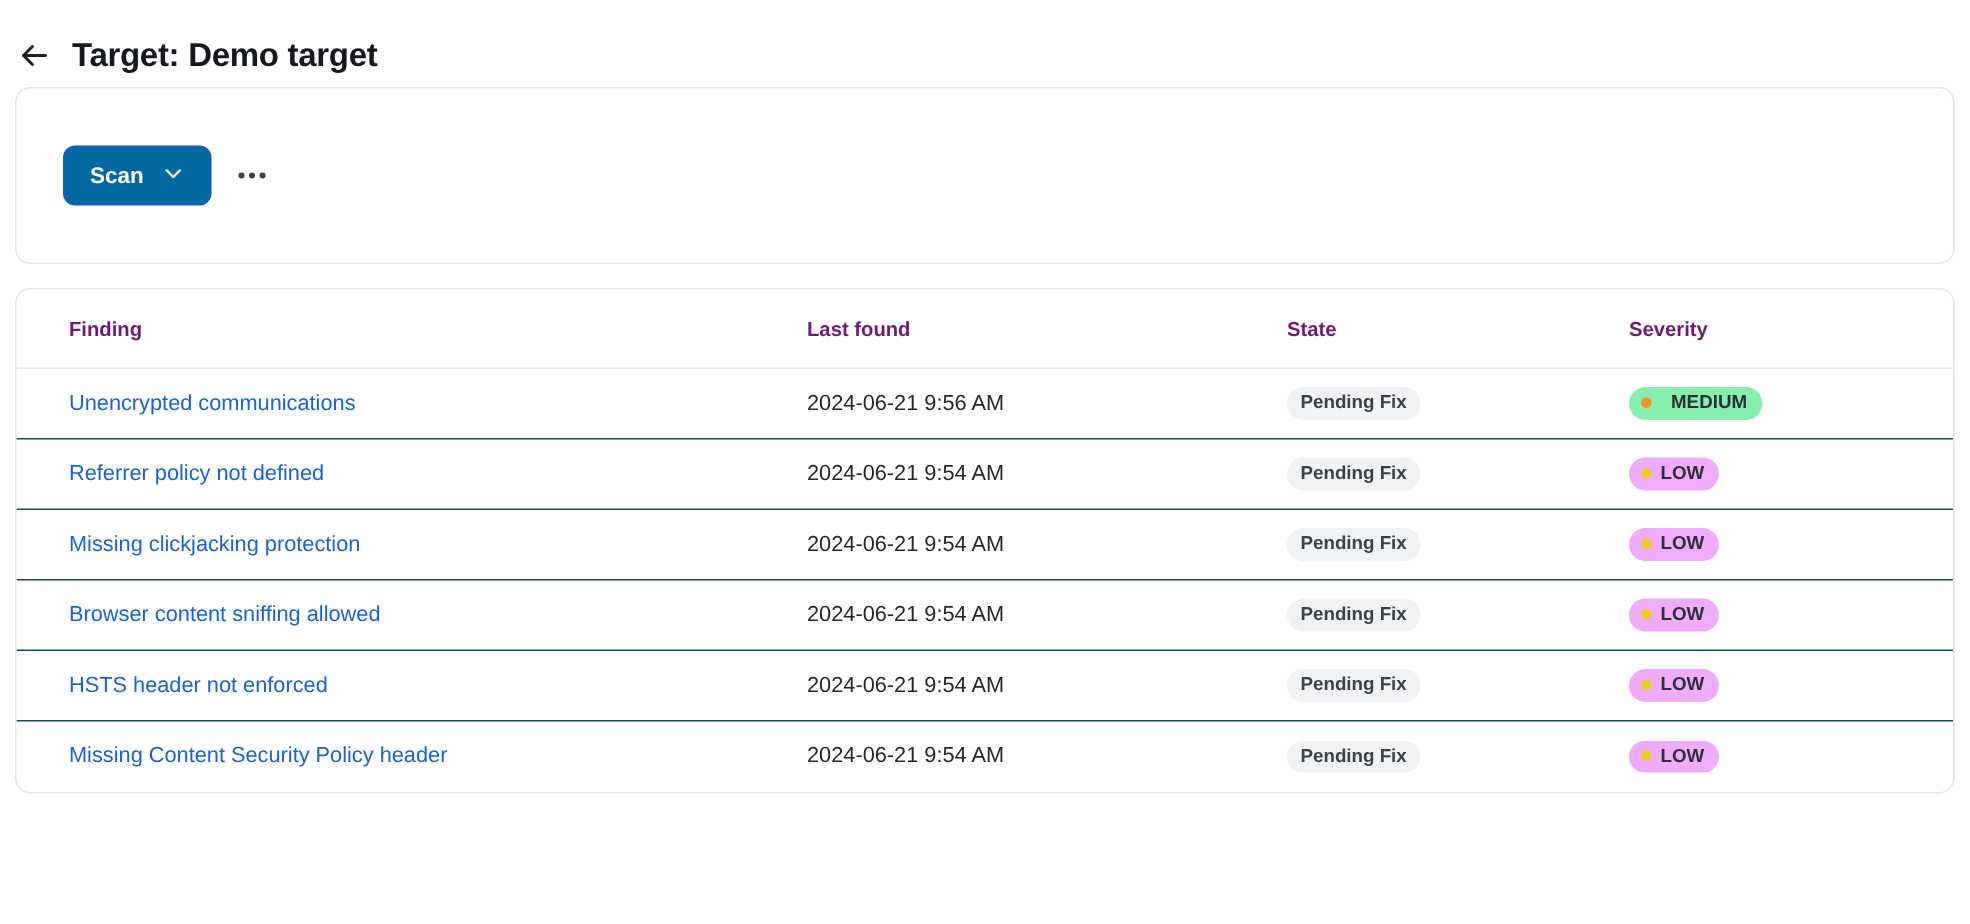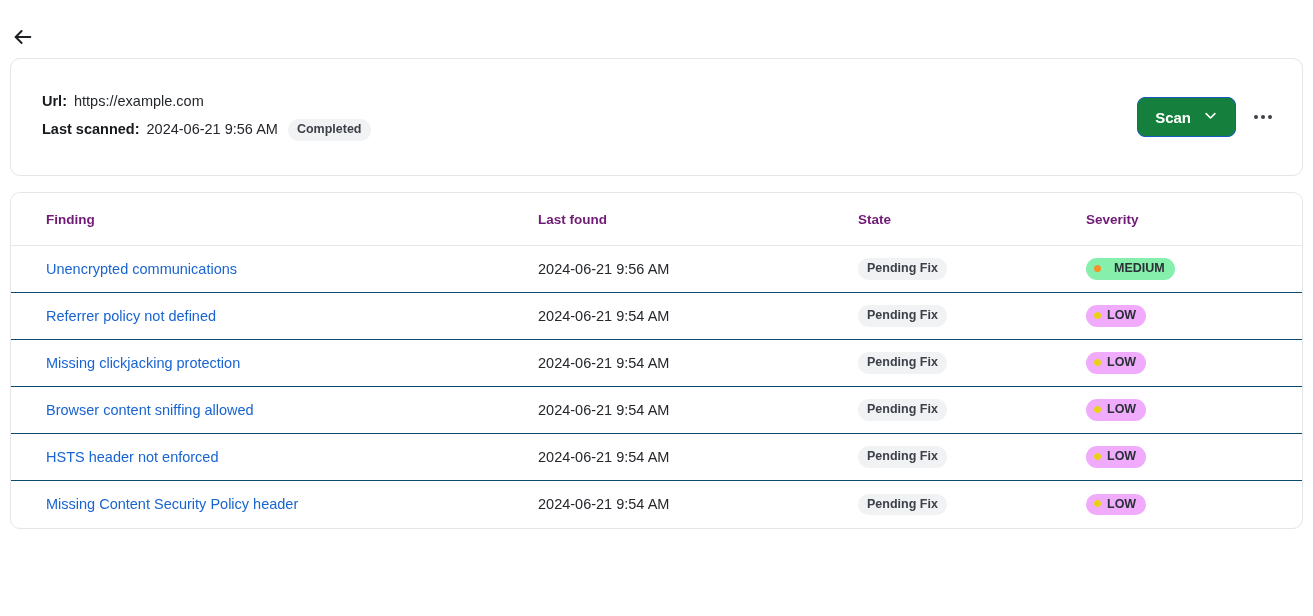--- a/index.html
+++ b/index.html
@@ -86,21 +86,21 @@
     gap: 12px;
     height: 40px;
     padding: 0 17px;
     border-radius: 8px;
     font-size: 15px;
     font-weight: bold;
     cursor: pointer;
     border: 1px solid transparent;
     white-space: nowrap;
   }
-  .btn-primary { background: #15803d; color: #ffffff; border-color: #1559c7; }
+  .btn-primary { background: #0369a1; color: #ffffff; border-color: #1559c7; }
   .btn-secondary { background: #ffffff; color: #1c1f23; border-color: #ced2d8; }
   .chev { display: inline-block; }
   .kebab {
     width: 30px; height: 30px;
     display: flex; align-items: center; justify-content: center;
     gap: 3px;
     cursor: pointer;
     margin-left: -2px;
   }
   .kebab i {
@@ -212,34 +212,24 @@
 </head>
 <body>
 
 <div class="page-header">
   <span class="back-arrow">
     <svg width="22" height="22" viewBox="0 0 24 24" fill="none" stroke="currentColor" stroke-width="2.1" stroke-linecap="round" stroke-linejoin="round">
       <line x1="20" y1="12" x2="4" y2="12"></line>
       <polyline points="10.5,5.5 4,12 10.5,18.5"></polyline>
     </svg>
   </span>
+  <div class="page-title">Target: Demo target</div>
 </div>
 
 <div class="card summary-card">
-  <div class="meta-block">
-    <div class="meta-row">
-      <span class="meta-label">Url:</span>
-      <span class="meta-value">https://example.com</span>
-    </div>
-    <div class="meta-row">
-      <span class="meta-label">Last scanned:</span>
-      <span class="meta-value">2024-06-21 9:56 AM</span>
-      <span class="chip">Completed</span>
-    </div>
-  </div>
 
   <div class="actions">
     <div class="btn btn-primary">
       <span>Scan</span>
       <span class="chev">
         <svg width="15" height="15" viewBox="0 0 24 24" fill="none" stroke="currentColor" stroke-width="2.6" stroke-linecap="round" stroke-linejoin="round">
             <polyline points="5,9 12,16 19,9"></polyline>
           </svg>
       </span>
     </div>

